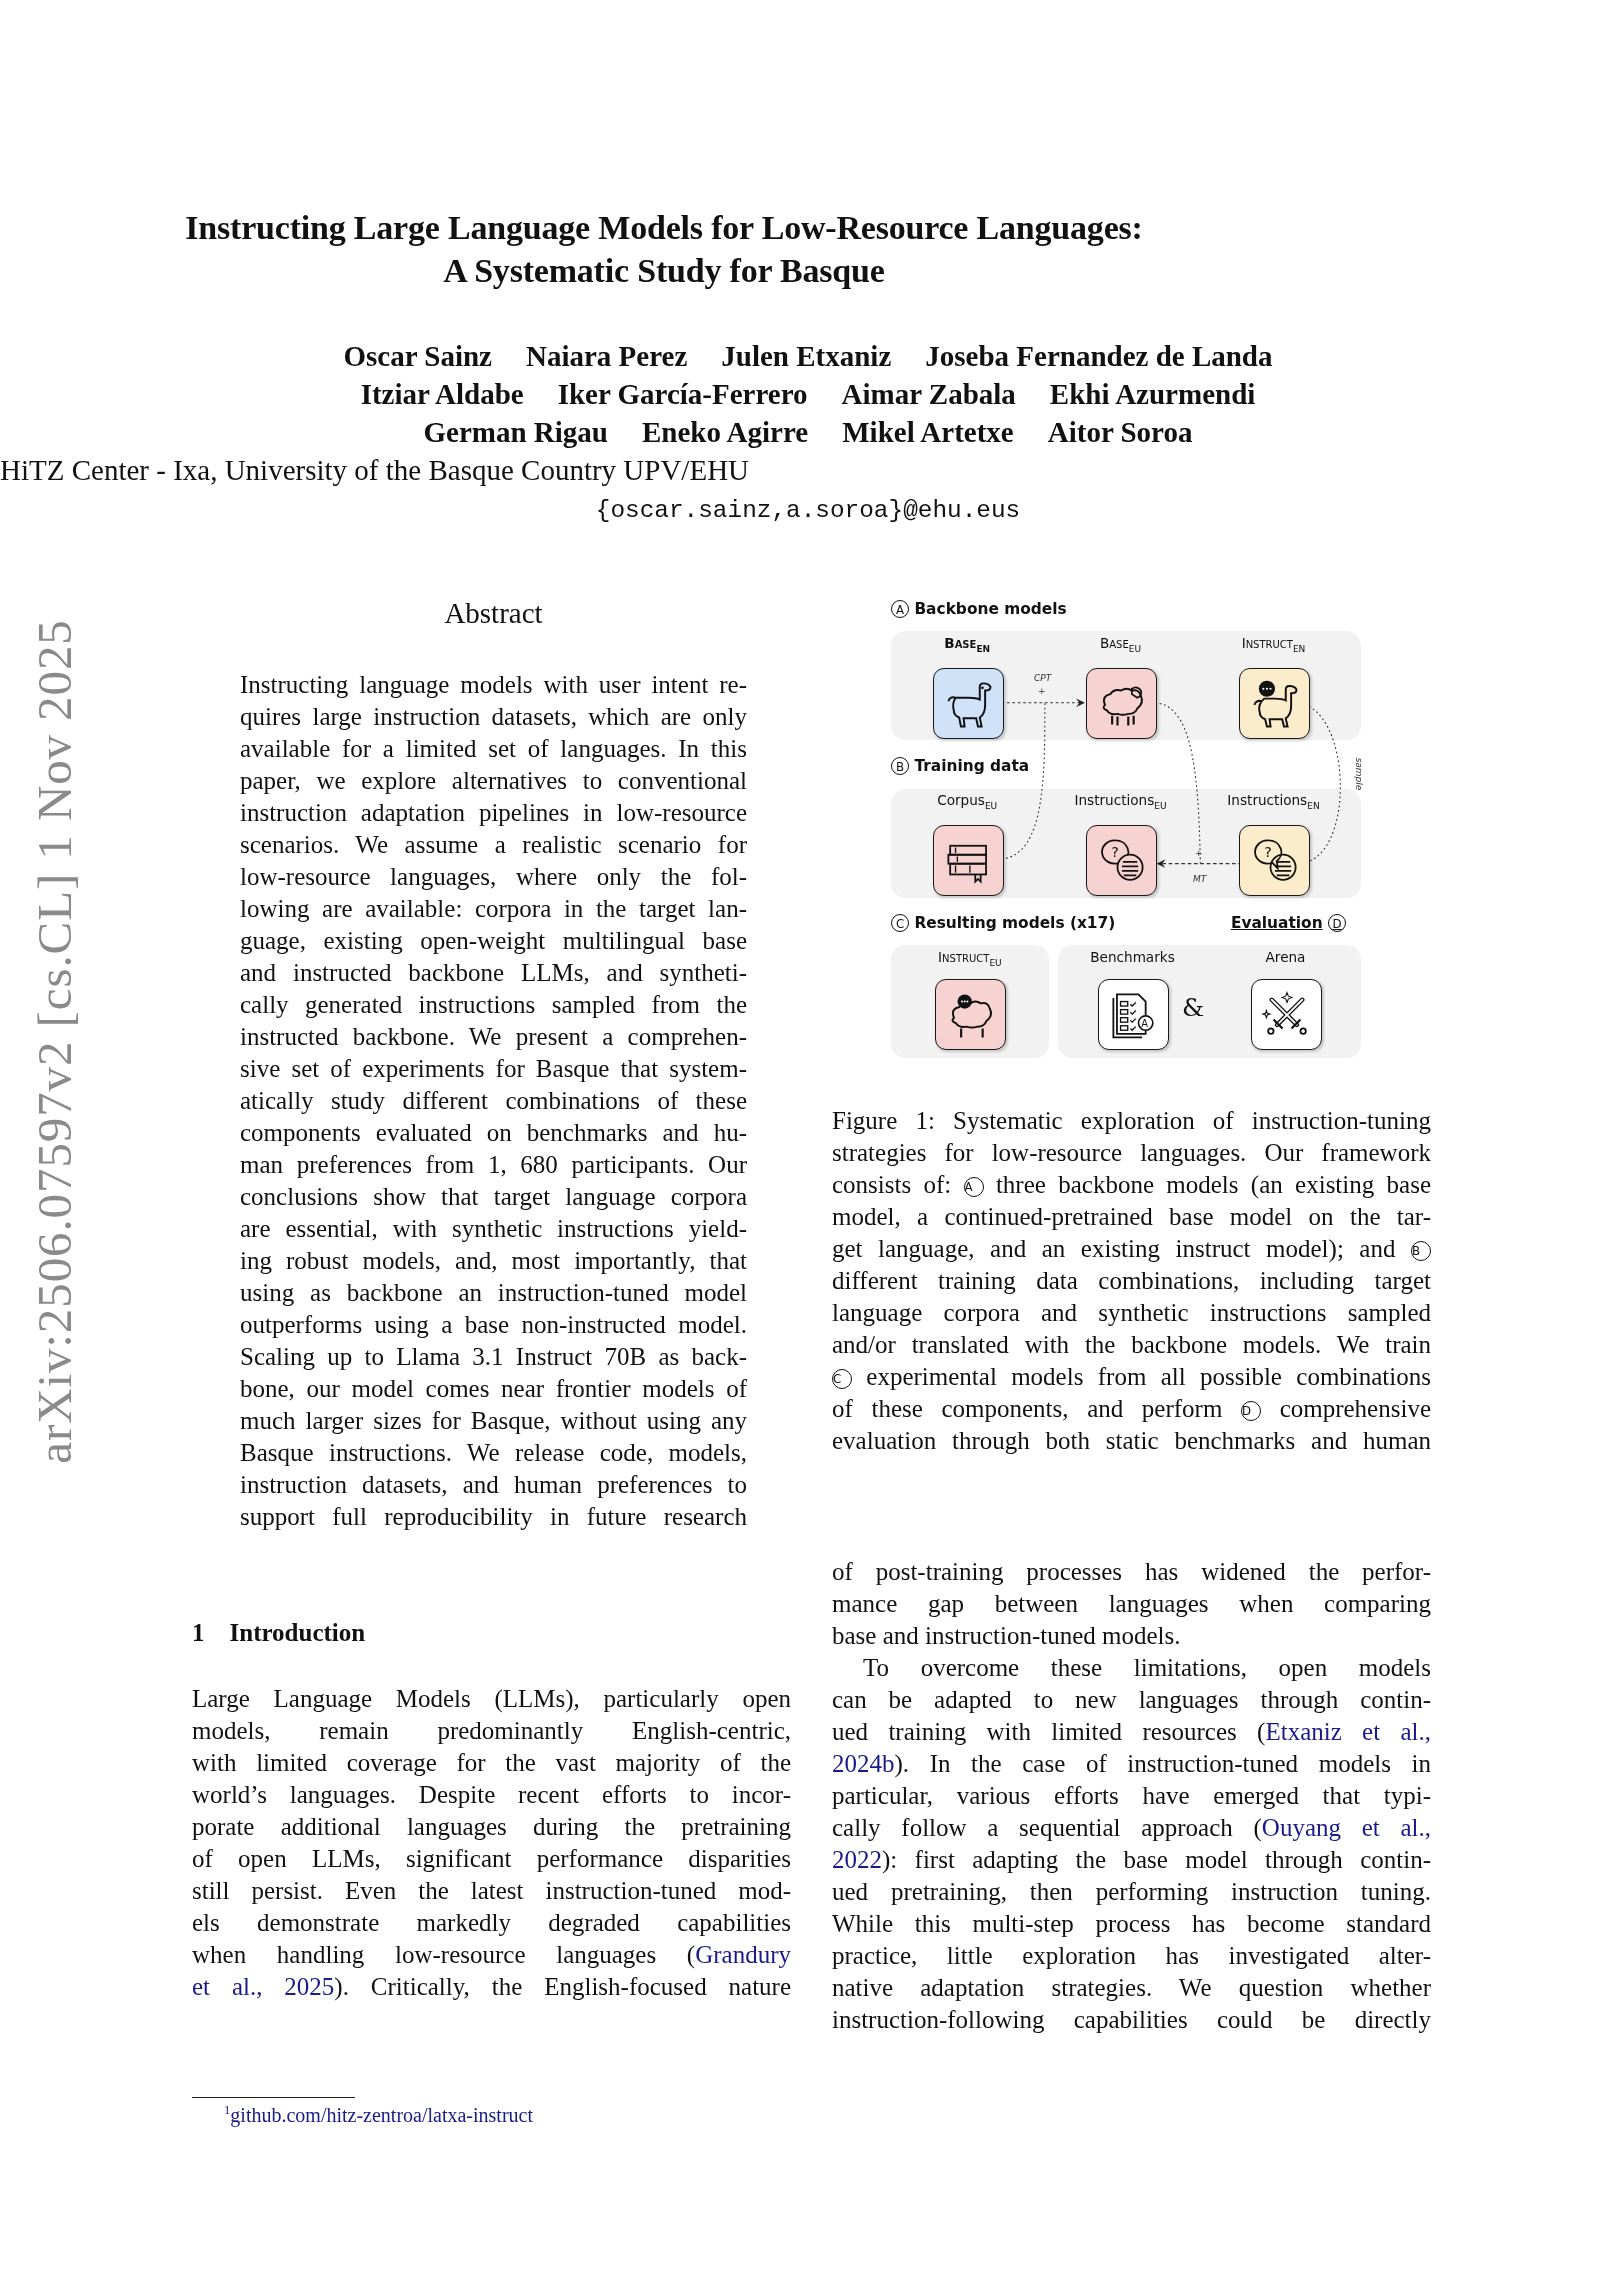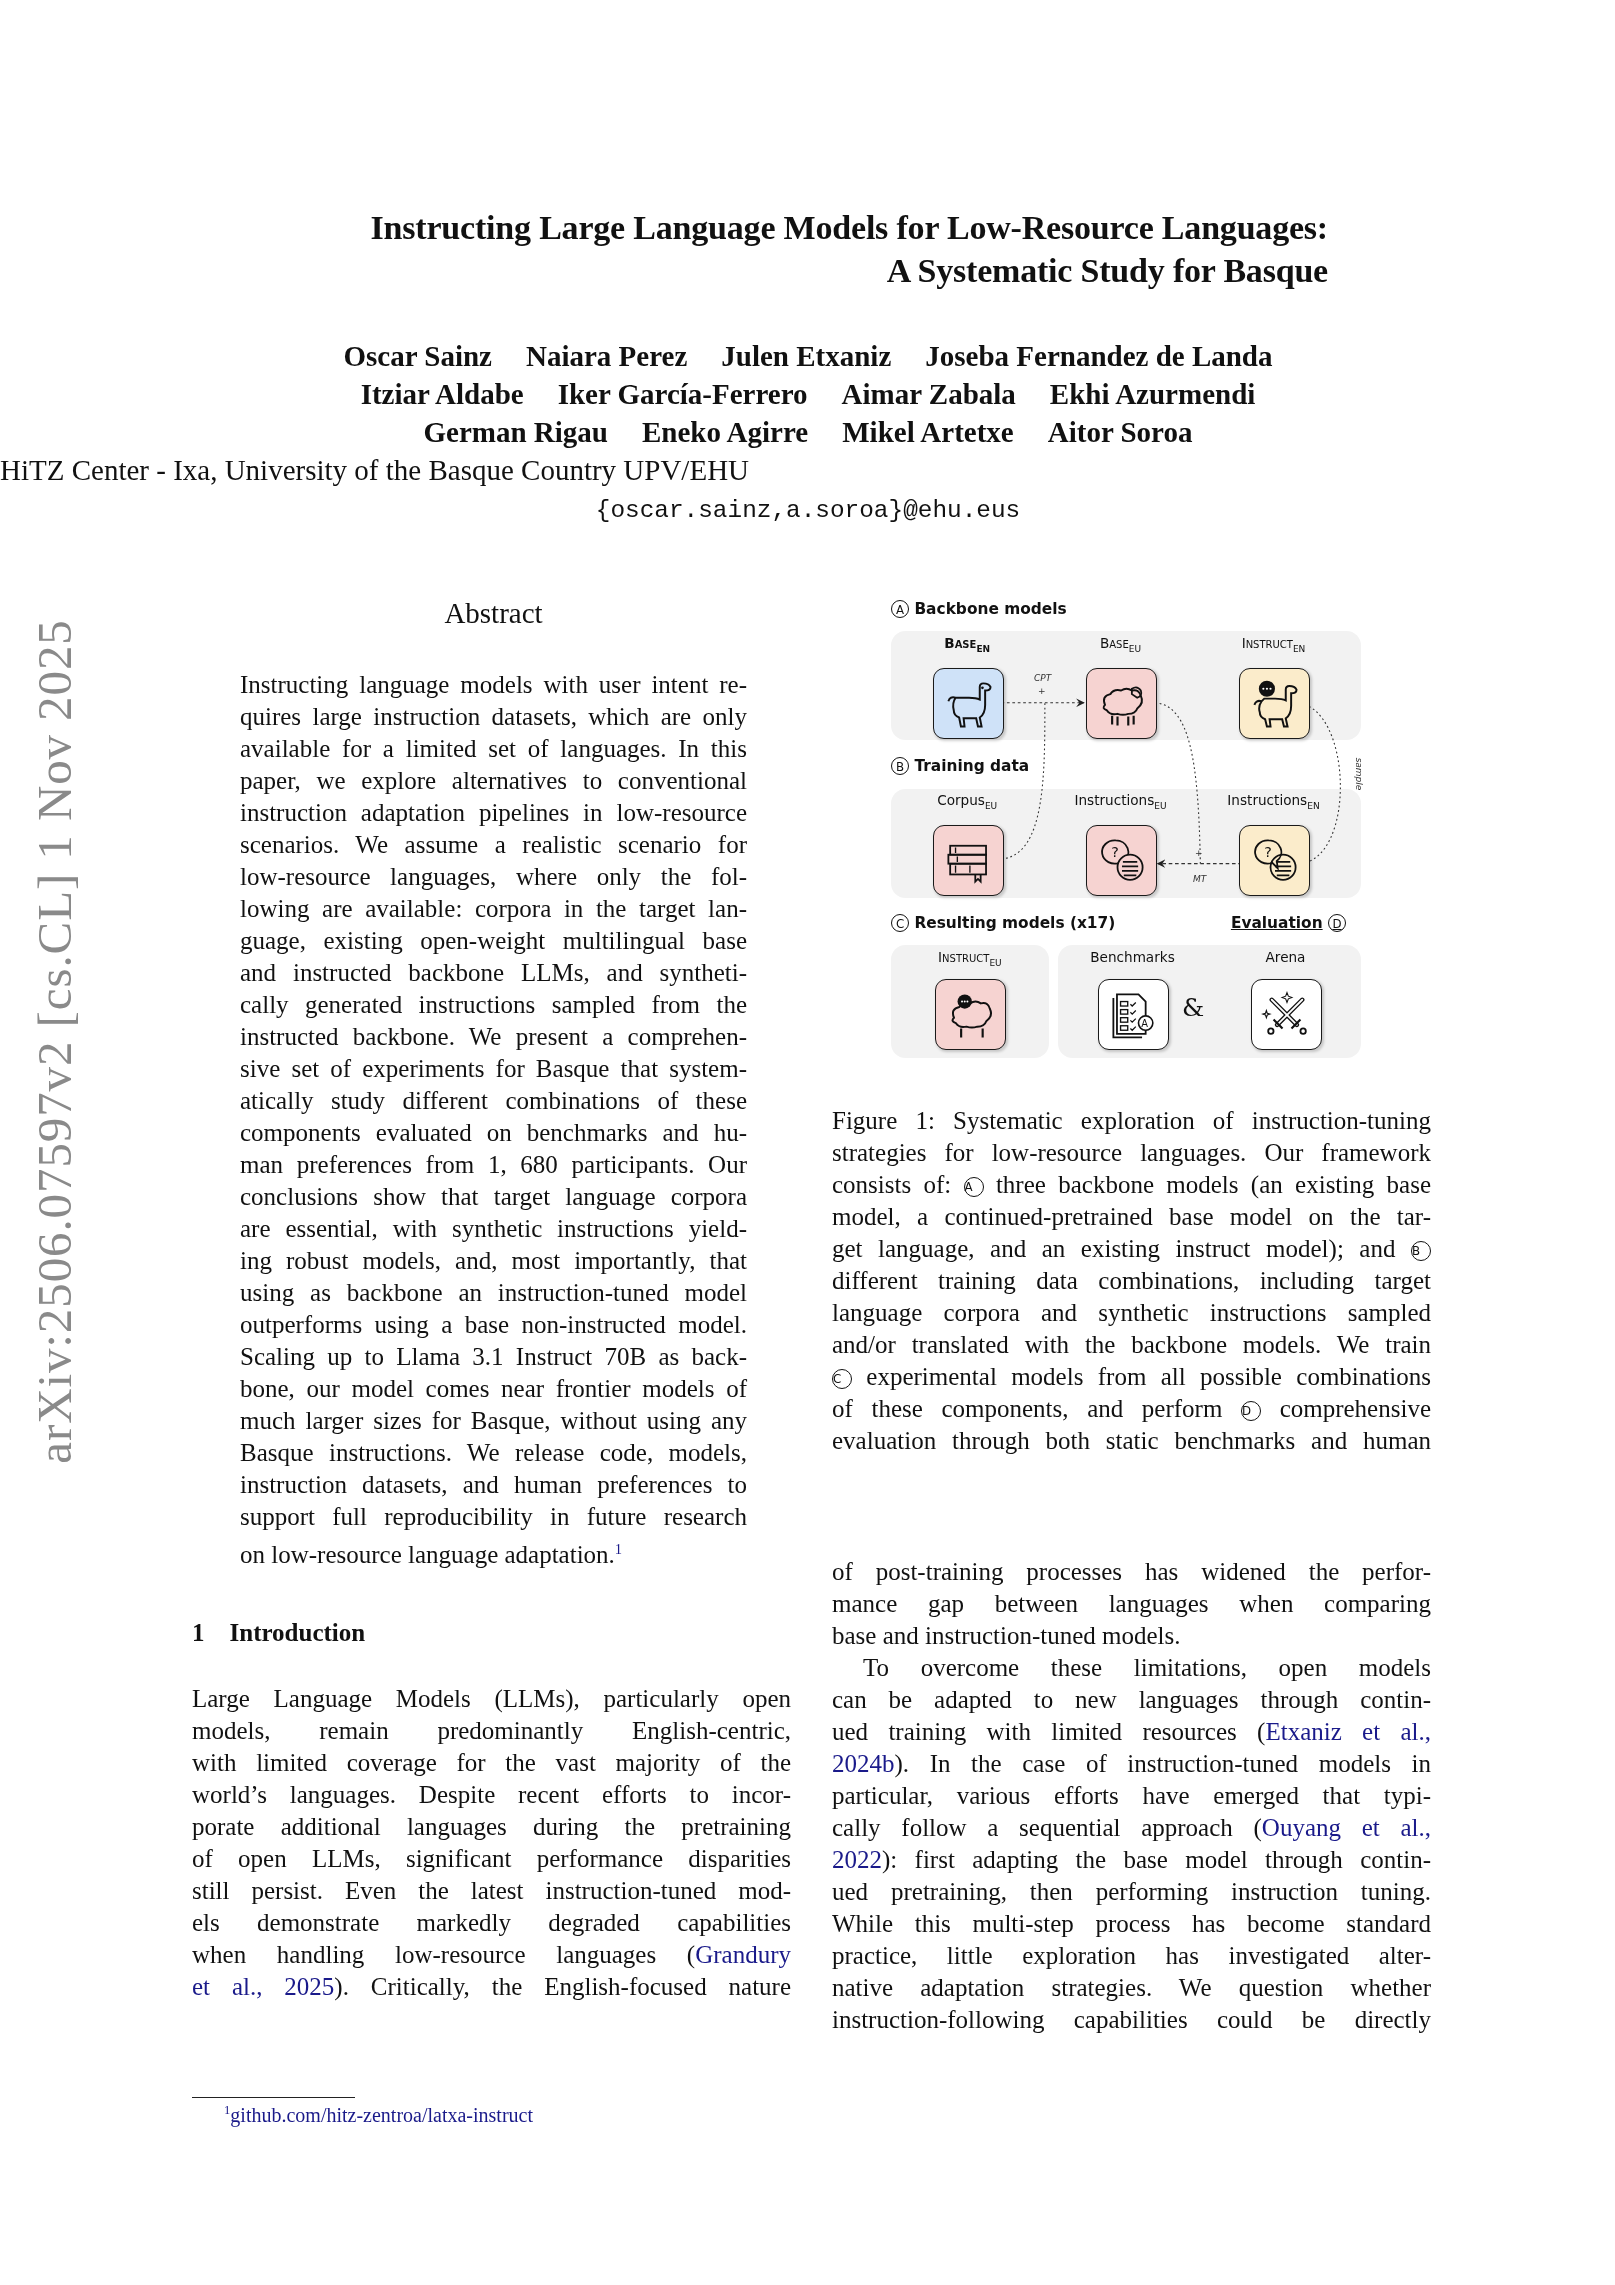--- a/index.html
+++ b/index.html
@@ -1,19 +1,19 @@
 <!DOCTYPE html>
 <html style="font-size:14.5px"><head>
 <meta charset="utf-8">
 <style>
   html, body { margin:0; padding:0; background:#ffffff; }
   body { width:1616px; height:2285px; position:relative; overflow:hidden;
          font-family:"Liberation Serif", "DejaVu Serif", serif; color:#111; }
   .abs { position:absolute; }
-  .title { left:0; width:1328px; top:206px; text-align:right; font-weight:bold;
+  .title { left:0; width:1328px; top:206px; text-align:center; font-weight:bold;
            font-size:34px; line-height:43px; letter-spacing:-0.2px; }
   .authors { left:0; width:1616px; top:337px; text-align:center; font-weight:bold;
              font-size:29px; line-height:38px; }
   .authors .row span { margin:0 17px; }
   .affil { left:0; width:1512px; top:452px; font-size:29px; line-height:36px; }
   .email { left:0; width:1616px; top:493px; text-align:center; font-family:Liberation Mono, monospace;
            font-size:24.4px; line-height:36px; }
   .arxiv { left:-398px; top:1013px; width:905px; transform:rotate(-90deg); transform-origin:center;
            font-size:49px; color:#8a8a8a; text-align:center; white-space:nowrap; letter-spacing:0.9px; }
   .abs-head { left:240px; width:507px; top:597px; text-align:center; font-weight:normal; font-size:29px; }
@@ -96,21 +96,20 @@
       <span class="line">ing robust models, and, most importantly, that</span>
       <span class="line">using as backbone an instruction-tuned model</span>
       <span class="line">outperforms using a base non-instructed model.</span>
       <span class="line">Scaling up to Llama 3.1 Instruct 70B as back-</span>
       <span class="line">bone, our model comes near frontier models of</span>
       <span class="line">much larger sizes for Basque, without using any</span>
       <span class="line">Basque instructions. We release code, models,</span>
       <span class="line">instruction datasets, and human preferences to</span>
       <span class="line">support full reproducibility in future research</span>
     </div>
-    <span class="line last"><span>on low-resource language adaptation.</span><sup class="cite" style="font-size:14.5px">1</sup></span>
   </div>
 
 <div class="abs sec-head">
   <span class="num">1</span><span>Introduction</span>
 </div>
 
 <div class="abs intro-left col-text">
   <div id="intro-left-lines">
       <span class="line">Large Language Models (LLMs), particularly open</span>
       <span class="line">models,  remain  predominantly  English-centric,</span>

